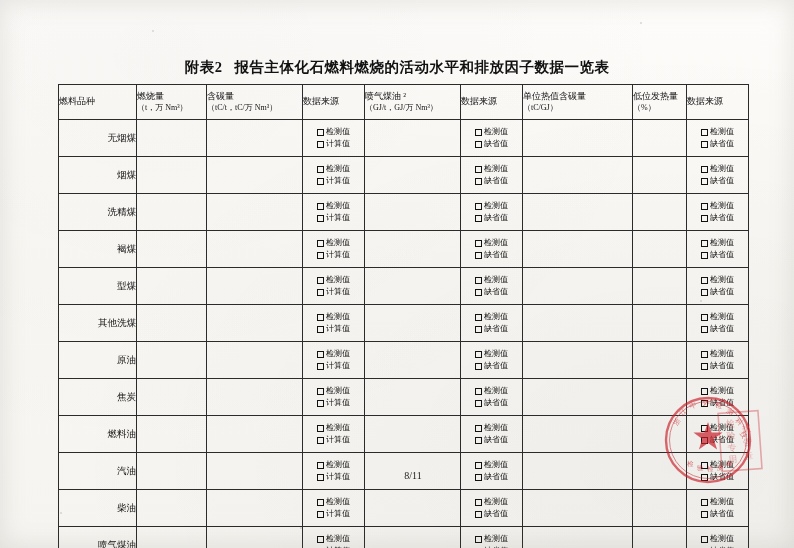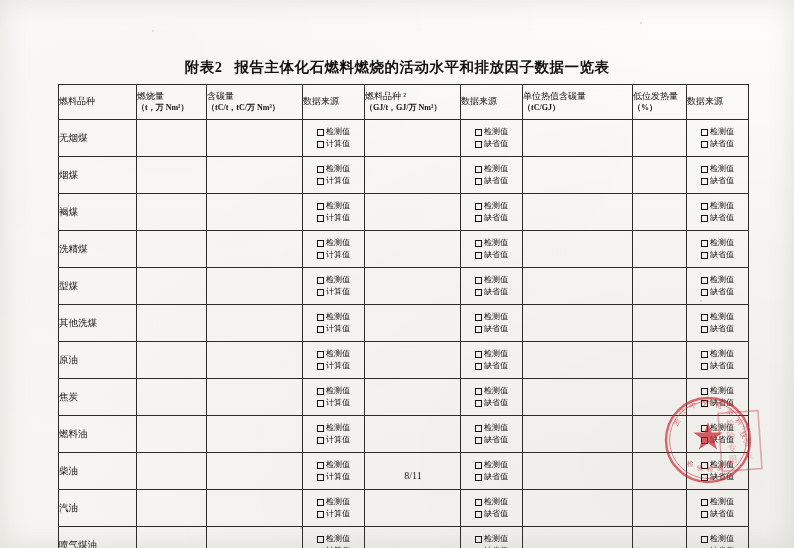--- a/index.html
+++ b/index.html
@@ -62,28 +62,28 @@
   }
   .hdr {
     height: 34px;
     text-align: left;
     font-size: 9px;
     line-height: 1.25;
     color: #111;
     padding: 2px 1px;
   }
   .hdr .l1 { display: block; font-size: 9px; }
-  .hdr .l2 { display: block; font-size: 8px; font-weight: bold; }
+  .hdr .l2 { display: block; font-size: 8px; }
 
   .rowlabel {
     font-size: 9.5px;
     color: #111;
     padding-left: 9px;
     height: 36px;
-    text-align: left;
+    text-align: right;
   }
   .blank { height: 36px; }
   .opts {
     height: 36px;
     padding: 2px 0 2px 7px;
     font-size: 8px;
     line-height: 1.45;
     color: #111;
     text-align: center;
   }
@@ -196,21 +196,21 @@
             <span class="l2">（t，万 Nm³）</span>
           </th>
           <th class="hdr">
             <span class="l1">含碳量</span>
             <span class="l2">（tC/t，tC/万 Nm³）</span>
           </th>
           <th class="hdr">
             <span class="l1">数据来源</span>
           </th>
           <th class="hdr">
-            <span class="l1">燃料品种 ²</span>
+            <span class="l1">喷气煤油 ²</span>
             <span class="l2">（GJ/t，GJ/万 Nm³）</span>
           </th>
           <th class="hdr">
             <span class="l1">数据来源</span>
           </th>
           <th class="hdr">
             <span class="l1">单位热值含碳量</span>
             <span class="l2">（tC/GJ）</span>
           </th>
           <th class="hdr">
@@ -257,60 +257,60 @@
               <span class="opt"><span class="box"></span><span class="opt-text">缺省值</span></span>
             </td>
             <td class="blank"></td>
             <td class="blank"></td>
             <td class="opts">
               <span class="opt"><span class="box"></span><span class="opt-text">检测值</span></span>
               <span class="opt"><span class="box"></span><span class="opt-text">缺省值</span></span>
             </td>
           </tr>
           <tr>
+            <td class="rowlabel">洗精煤</td>
+            <td class="blank"></td>
+            <td class="blank"></td>
+            <td class="opts">
+              <span class="opt"><span class="box"></span><span class="opt-text">检测值</span></span>
+              <span class="opt"><span class="box"></span><span class="opt-text">计算值</span></span>
+            </td>
+            <td class="blank"></td>
+            <td class="opts">
+              <span class="opt"><span class="box"></span><span class="opt-text">检测值</span></span>
+              <span class="opt"><span class="box"></span><span class="opt-text">缺省值</span></span>
+            </td>
+            <td class="blank"></td>
+            <td class="blank"></td>
+            <td class="opts">
+              <span class="opt"><span class="box"></span><span class="opt-text">检测值</span></span>
+              <span class="opt"><span class="box"></span><span class="opt-text">缺省值</span></span>
+            </td>
+          </tr>
+          <tr>
             <td class="rowlabel">褐煤</td>
             <td class="blank"></td>
             <td class="blank"></td>
             <td class="opts">
               <span class="opt"><span class="box"></span><span class="opt-text">检测值</span></span>
               <span class="opt"><span class="box"></span><span class="opt-text">计算值</span></span>
             </td>
             <td class="blank"></td>
             <td class="opts">
               <span class="opt"><span class="box"></span><span class="opt-text">检测值</span></span>
               <span class="opt"><span class="box"></span><span class="opt-text">缺省值</span></span>
             </td>
             <td class="blank"></td>
             <td class="blank"></td>
             <td class="opts">
               <span class="opt"><span class="box"></span><span class="opt-text">检测值</span></span>
               <span class="opt"><span class="box"></span><span class="opt-text">缺省值</span></span>
             </td>
           </tr>
           <tr>
-            <td class="rowlabel">洗精煤</td>
-            <td class="blank"></td>
-            <td class="blank"></td>
-            <td class="opts">
-              <span class="opt"><span class="box"></span><span class="opt-text">检测值</span></span>
-              <span class="opt"><span class="box"></span><span class="opt-text">计算值</span></span>
-            </td>
-            <td class="blank"></td>
-            <td class="opts">
-              <span class="opt"><span class="box"></span><span class="opt-text">检测值</span></span>
-              <span class="opt"><span class="box"></span><span class="opt-text">缺省值</span></span>
-            </td>
-            <td class="blank"></td>
-            <td class="blank"></td>
-            <td class="opts">
-              <span class="opt"><span class="box"></span><span class="opt-text">检测值</span></span>
-              <span class="opt"><span class="box"></span><span class="opt-text">缺省值</span></span>
-            </td>
-          </tr>
-          <tr>
             <td class="rowlabel">型煤</td>
             <td class="blank"></td>
             <td class="blank"></td>
             <td class="opts">
               <span class="opt"><span class="box"></span><span class="opt-text">检测值</span></span>
               <span class="opt"><span class="box"></span><span class="opt-text">计算值</span></span>
             </td>
             <td class="blank"></td>
             <td class="opts">
               <span class="opt"><span class="box"></span><span class="opt-text">检测值</span></span>
@@ -397,41 +397,41 @@
               <span class="opt"><span class="box"></span><span class="opt-text">缺省值</span></span>
             </td>
             <td class="blank"></td>
             <td class="blank"></td>
             <td class="opts">
               <span class="opt"><span class="box"></span><span class="opt-text">检测值</span></span>
               <span class="opt"><span class="box"></span><span class="opt-text">缺省值</span></span>
             </td>
           </tr>
           <tr>
+            <td class="rowlabel">汽油</td>
+            <td class="blank"></td>
+            <td class="blank"></td>
+            <td class="opts">
+              <span class="opt"><span class="box"></span><span class="opt-text">检测值</span></span>
+              <span class="opt"><span class="box"></span><span class="opt-text">计算值</span></span>
+            </td>
+            <td class="blank"></td>
+            <td class="opts">
+              <span class="opt"><span class="box"></span><span class="opt-text">检测值</span></span>
+              <span class="opt"><span class="box"></span><span class="opt-text">缺省值</span></span>
+            </td>
+            <td class="blank"></td>
+            <td class="blank"></td>
+            <td class="opts">
+              <span class="opt"><span class="box"></span><span class="opt-text">检测值</span></span>
+              <span class="opt"><span class="box"></span><span class="opt-text">缺省值</span></span>
+            </td>
+          </tr>
+          <tr>
             <td class="rowlabel">柴油</td>
-            <td class="blank"></td>
-            <td class="blank"></td>
-            <td class="opts">
-              <span class="opt"><span class="box"></span><span class="opt-text">检测值</span></span>
-              <span class="opt"><span class="box"></span><span class="opt-text">计算值</span></span>
-            </td>
-            <td class="blank"></td>
-            <td class="opts">
-              <span class="opt"><span class="box"></span><span class="opt-text">检测值</span></span>
-              <span class="opt"><span class="box"></span><span class="opt-text">缺省值</span></span>
-            </td>
-            <td class="blank"></td>
-            <td class="blank"></td>
-            <td class="opts">
-              <span class="opt"><span class="box"></span><span class="opt-text">检测值</span></span>
-              <span class="opt"><span class="box"></span><span class="opt-text">缺省值</span></span>
-            </td>
-          </tr>
-          <tr>
-            <td class="rowlabel">汽油</td>
             <td class="blank"></td>
             <td class="blank"></td>
             <td class="opts">
               <span class="opt"><span class="box"></span><span class="opt-text">检测值</span></span>
               <span class="opt"><span class="box"></span><span class="opt-text">计算值</span></span>
             </td>
             <td class="blank"></td>
             <td class="opts">
               <span class="opt"><span class="box"></span><span class="opt-text">检测值</span></span>
               <span class="opt"><span class="box"></span><span class="opt-text">缺省值</span></span>

